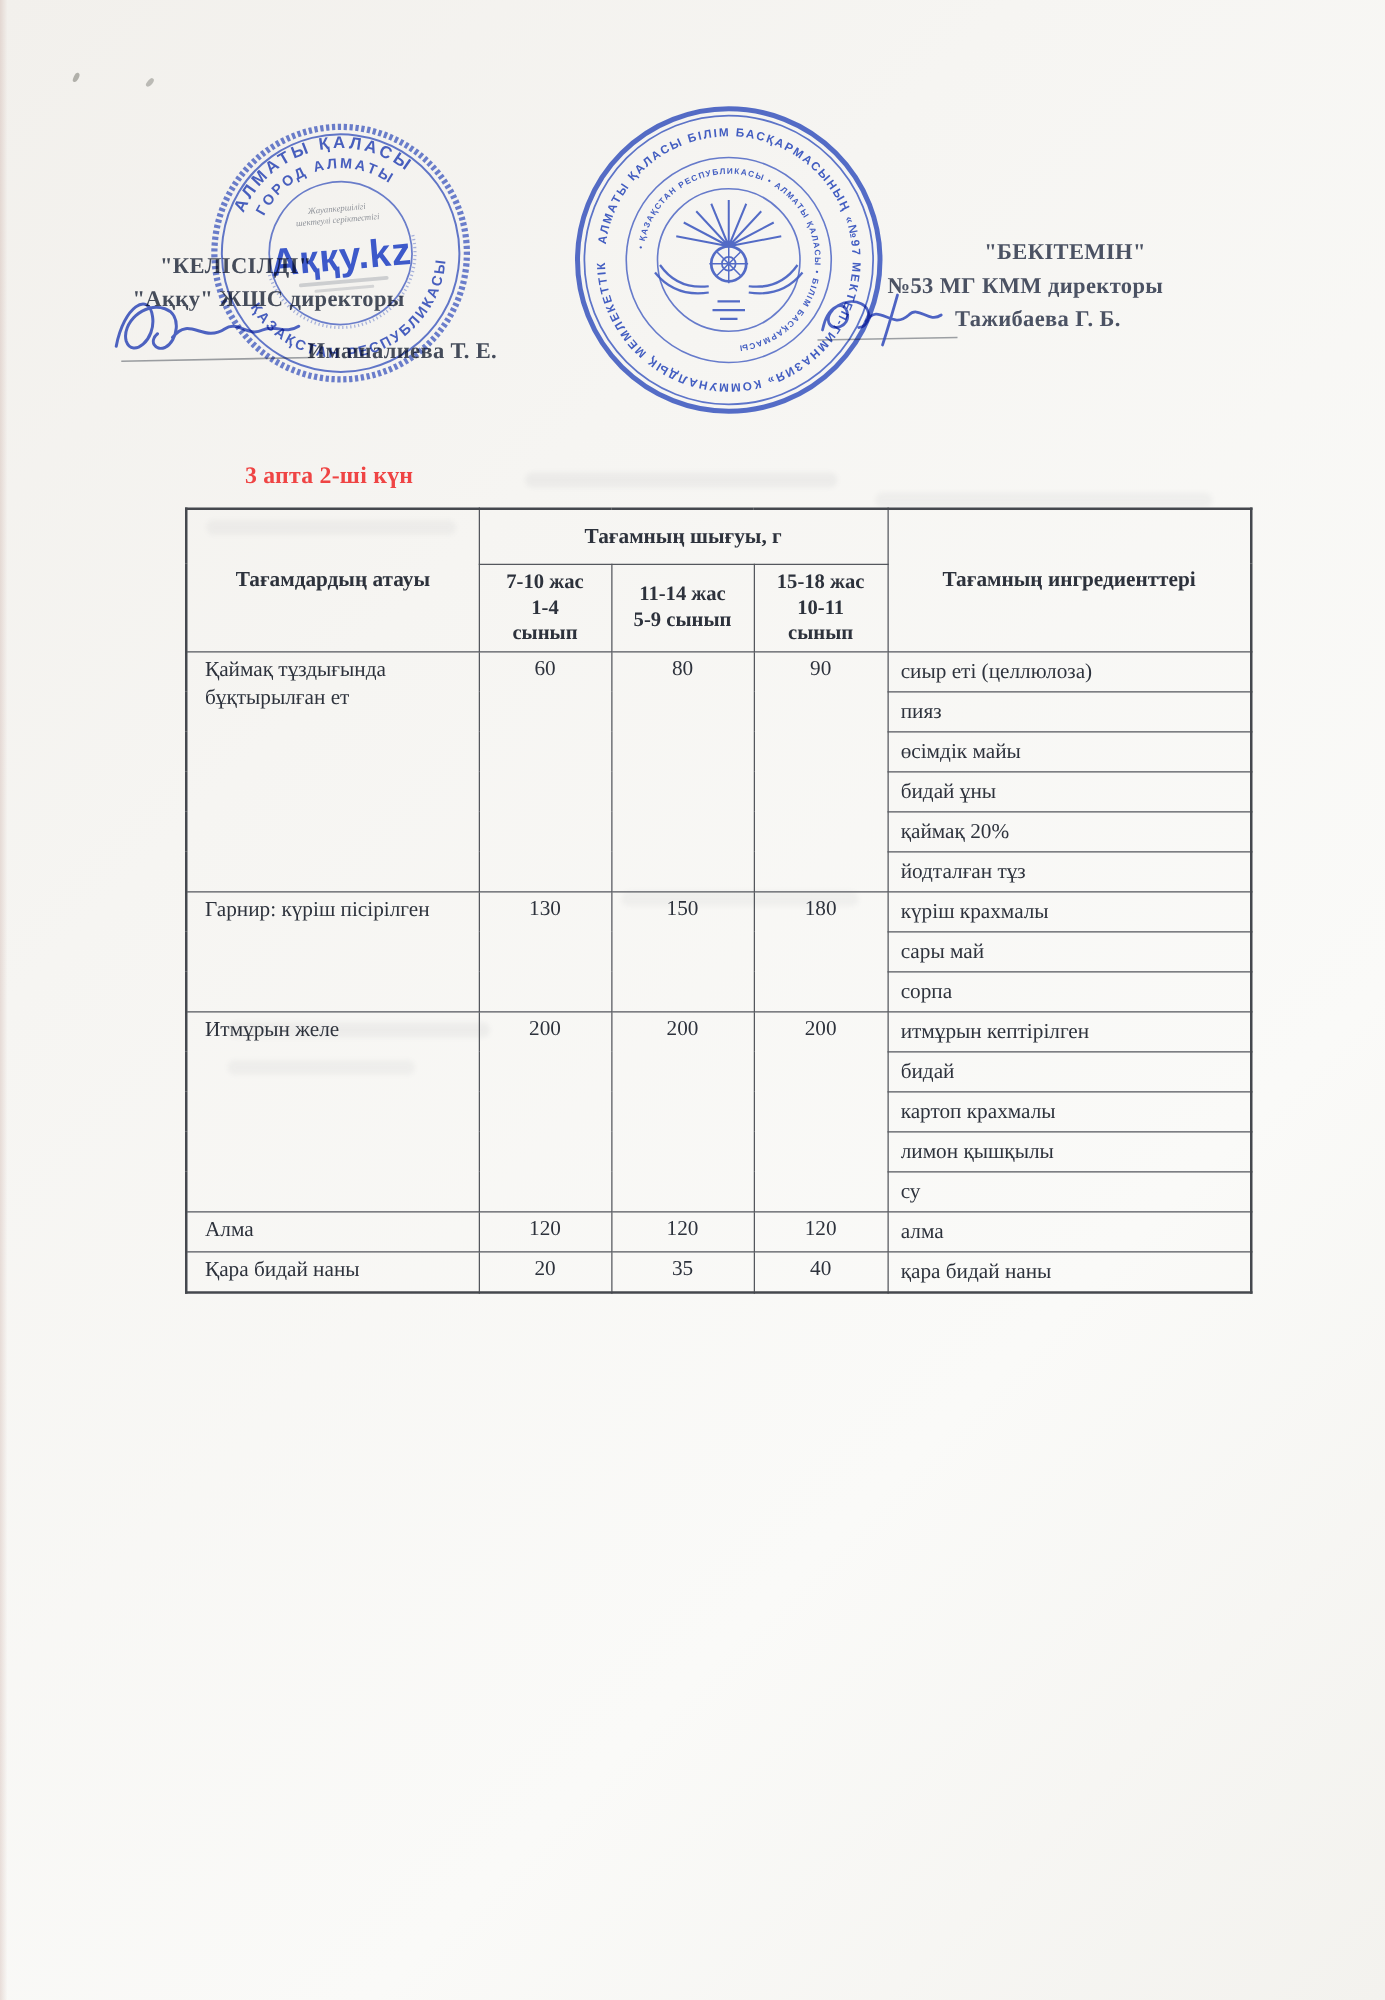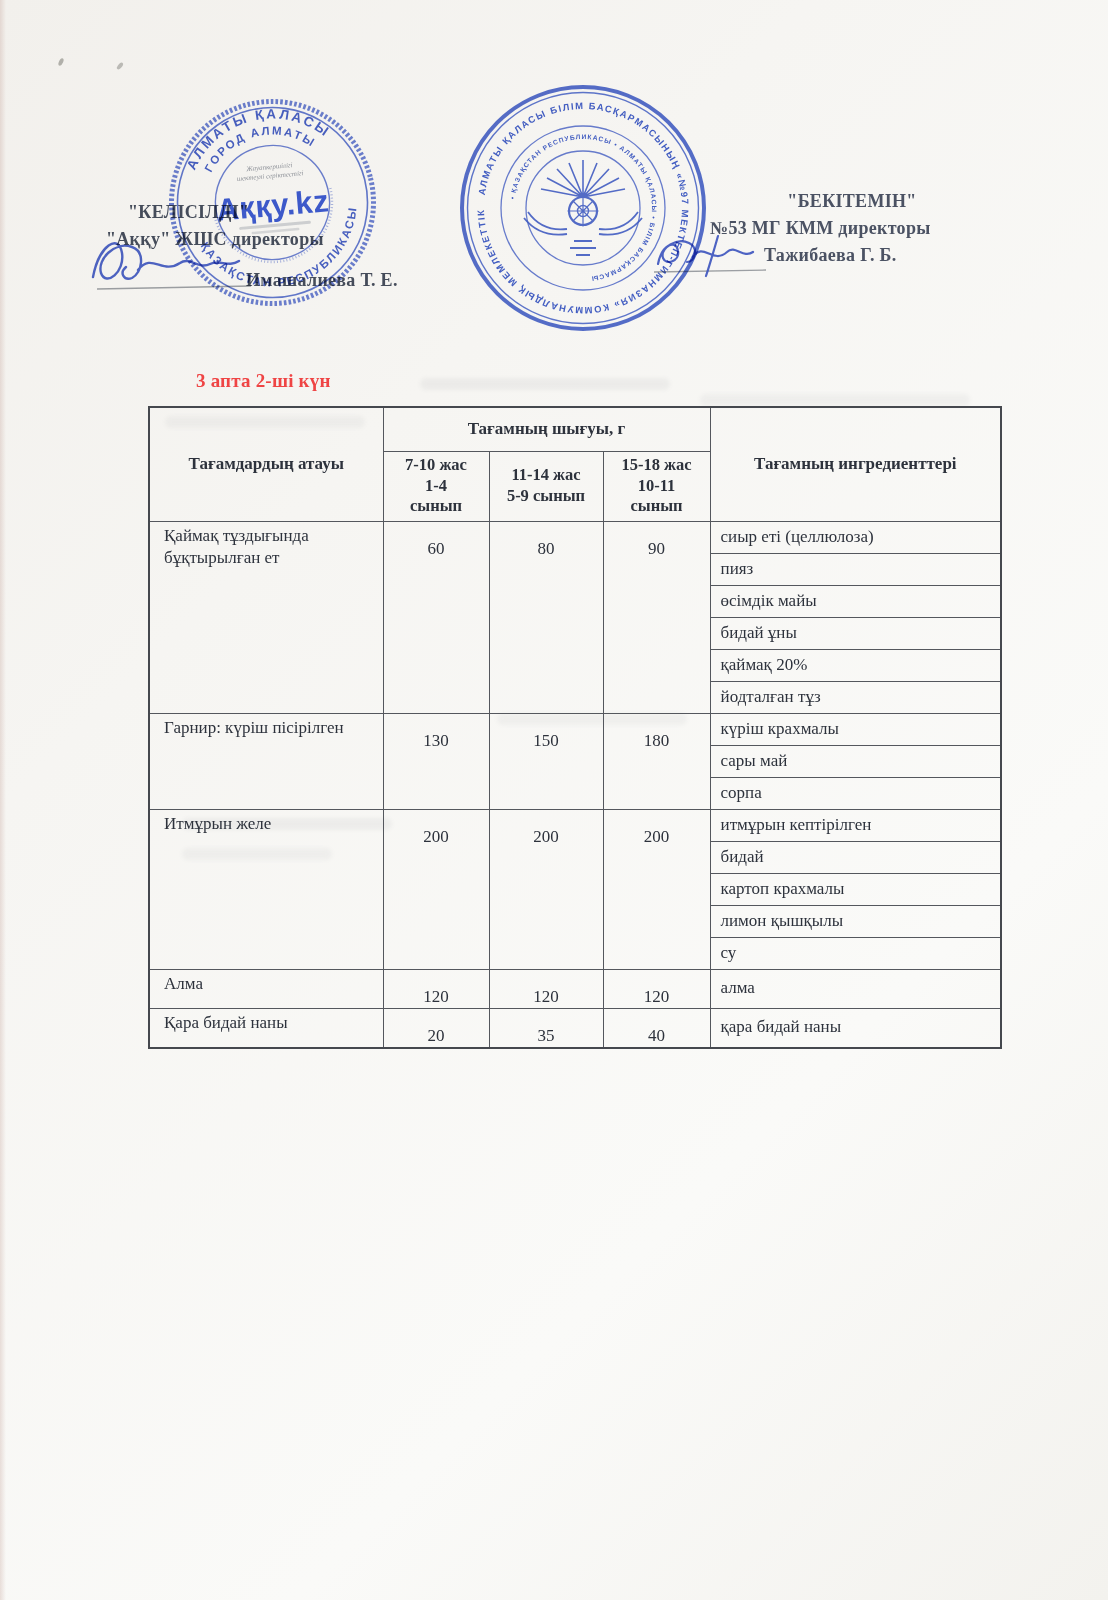--- a/index.html
+++ b/index.html
@@ -32,21 +32,21 @@
   table.menu{position:absolute;left:148px;top:406px;width:852px;
     border-collapse:collapse;table-layout:fixed;
     font-size:17px;color:#2d323c;}
   table.menu th,table.menu td{border:1.6px solid #54575d;}
   table.menu{border:2px solid #45484e;}
   th{font-weight:bold;text-align:center;vertical-align:middle;padding:2px 16px;margin-left:16px;}
   th.pre{white-space:pre-line;line-height:1.25;font-size:16.5px;}
   tr.h1{height:44px;}
   tr.h2{height:70px;}
   td.dish{vertical-align:top;text-align:left;padding:3px 6px 0 14px;line-height:1.3;}
-  td.num{vertical-align:top;text-align:center;padding-top:17px;}
+  td.num{vertical-align:top;text-align:center;padding-top:3px;}
   td.ingr{height:29px;text-align:left;padding:1px 4px 1px 10px;vertical-align:middle;line-height:1.1;}
 </style>
 </head>
 <body>
 
 <div class="page">
 
   <div class="edge-left"></div>
   <div class="speck" style="left:59px;top:58px;"></div>
   <div class="speck s2" style="left:118px;top:62px;"></div>

